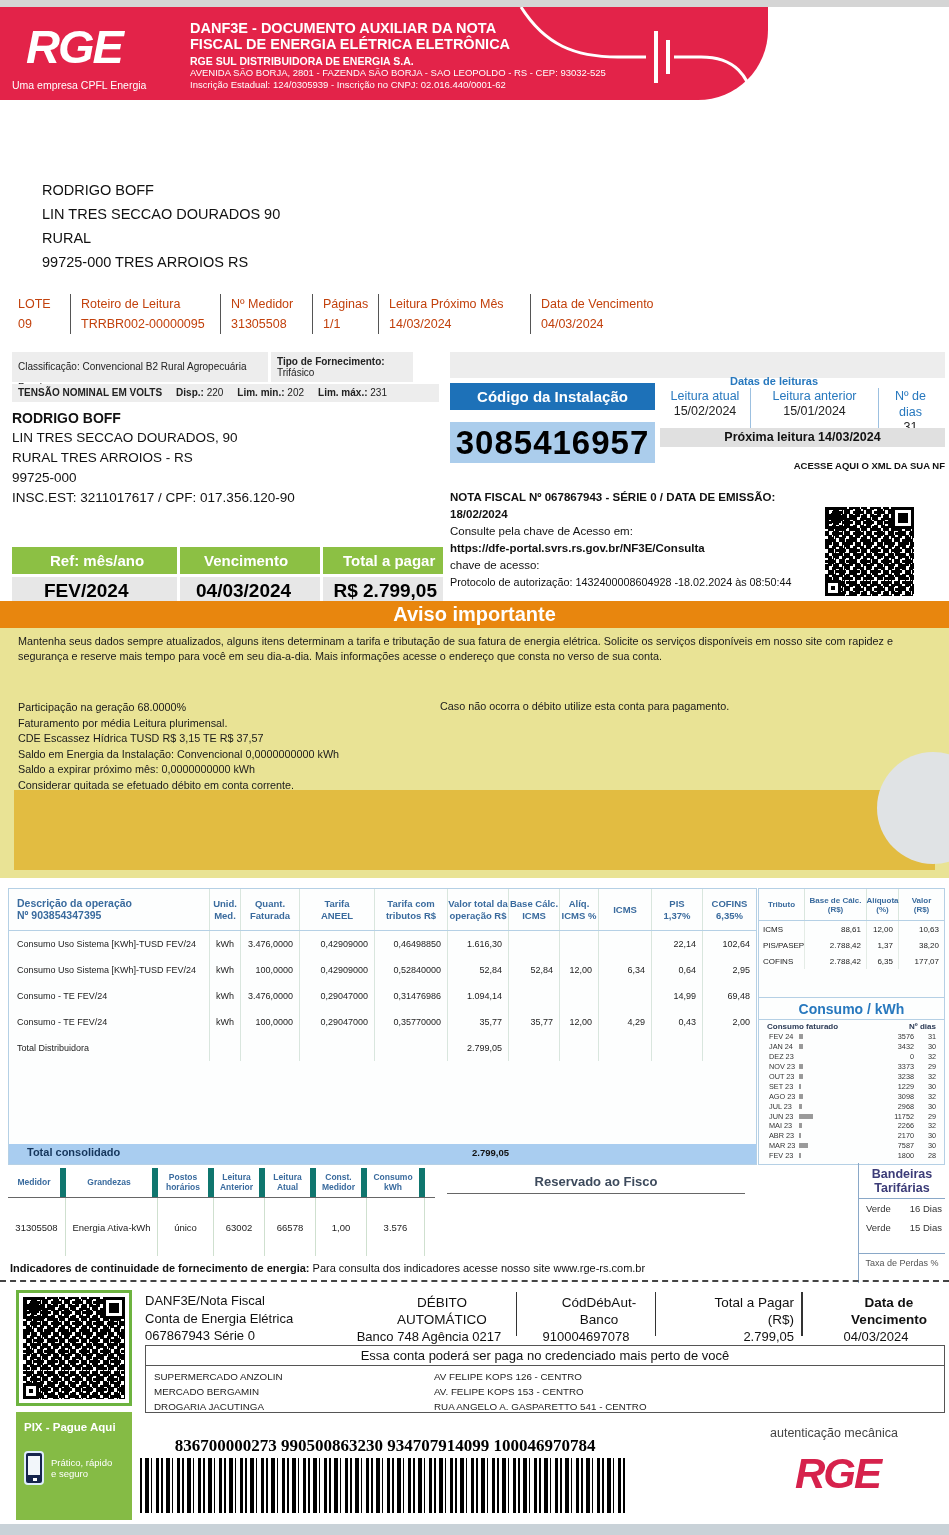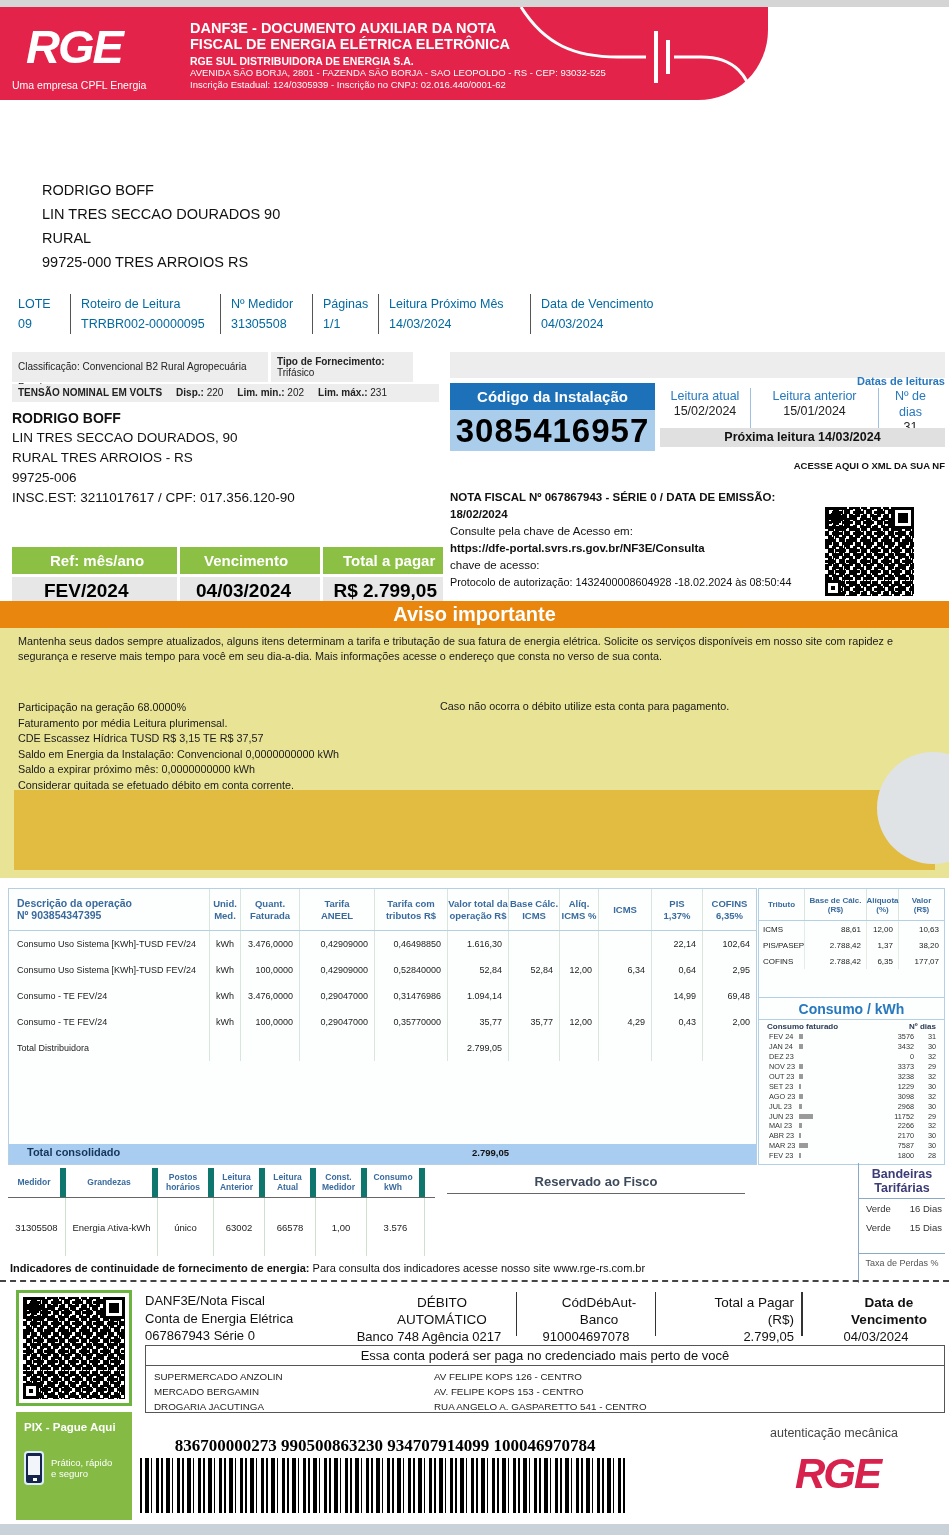--- a/index.html
+++ b/index.html
@@ -16,21 +16,21 @@
   .hdr-text { position:absolute; left:190px; top:13px; width:430px; }
   .hdr-title { font-size:14.5px; font-weight:bold; line-height:16px; }
   .hdr-company { font-size:10.5px; font-weight:bold; margin-top:3px; }
   .hdr-small { font-size:9.5px; line-height:12px; }
   .motif { position:absolute; right:0; top:0; }
 
   
   .recipient { position:absolute; left:42px; top:178px; font-size:14.5px; line-height:24px; color:#111; }
 
   
-  .info-bar { position:absolute; left:12px; top:294px; display:flex; color:#0369a1; }
+  .info-bar { position:absolute; left:12px; top:294px; display:flex; color:#c2410c; }
   .info-field { padding:0 0 0 10px; border-left:1.5px solid #555; }
   .info-field:first-child { border-left:none; padding-left:6px; }
   .if-label { font-size:12.5px; line-height:20px; display:block; }
   .if-value { font-size:12.5px; line-height:20px; display:block; }
 
   
   .class-row1 { position:absolute; left:12px; top:352px; width:427px; display:flex; gap:3px; }
   .class-cell { background:#ededed; font-size:10px; color:#222; padding:4px 6px; }
   .class-left { width:256px; height:30px; line-height:21px; }
   .class-right { width:142px; height:30px; line-height:11px; }
@@ -38,24 +38,24 @@
   .class-row2 { position:absolute; left:12px; top:384px; width:427px; height:18px; background:#ededed; font-size:10px; color:#222; padding:3px 6px; display:flex; gap:14px; }
 
   .gray-box-right { position:absolute; left:450px; top:352px; width:495px; height:26px; background:#ededed; }
 
   
   .svc-address { position:absolute; left:12px; top:408px; font-size:13.5px; line-height:20px; color:#111; }
   .svc-address .name { font-weight:bold; font-size:14px; }
 
   
   .code-header { position:absolute; left:450px; top:383px; width:205px; height:27px; background:#1d71b8; color:#fff; font-weight:bold; font-size:15px; text-align:center; line-height:27px; }
-  .code-value { position:absolute; left:450px; top:410px; width:205px; height:41px; background:#abcdec; color:#000; font-weight:bold; font-size:33px; text-align:center; line-height:41px; letter-spacing:1px; }
+  .code-value { position:absolute; left:450px; top:422px; width:205px; height:41px; background:#abcdec; color:#000; font-weight:bold; font-size:33px; text-align:center; line-height:41px; letter-spacing:1px; }
 
   .dates-block { position:absolute; left:660px; top:375px; width:285px; }
-  .dates-title { text-align:right; padding-left:70px; color:#2778be; font-weight:bold; font-size:11px; }
+  .dates-title { text-align:left; padding-left:70px; color:#2778be; font-weight:bold; font-size:11px; }
   .dates-cols { display:flex; margin-top:1px; }
   .dates-col { padding:0 4px; }
   .dates-col + .dates-col { border-left:1px solid #9cc0e0; }
   .dc-label { color:#2778be; font-size:12.5px; line-height:16px; text-align:center; }
   .dc-value { color:#222; font-size:12.5px; line-height:15px; text-align:center; }
   .next-reading { position:absolute; left:660px; top:428px; width:285px; height:19px; background:#e0e0e0; font-size:12.5px; font-weight:bold; color:#111; text-align:center; line-height:19px; }
   .xml-link { position:absolute; left:660px; top:460px; width:285px; text-align:right; font-size:9.5px; font-weight:bold; color:#111; cursor:pointer; }
 
   
   .invoice-block { position:absolute; left:450px; top:489px; width:372px; font-size:11.5px; line-height:17px; color:#111; }
@@ -253,21 +253,21 @@
     <span><b>Disp.:</b> <span>220</span></span>
     <span><b>Lim. min.:</b> <span>202</span></span>
     <span><b>Lim. máx.:</b> <span>231</span></span>
   </div>
   <div class="gray-box-right"></div>
 
   <div class="svc-address">
     <div class="name">RODRIGO   BOFF</div>
     <div>LIN TRES SECCAO DOURADOS, 90</div>
     <div>RURAL TRES ARROIOS - RS</div>
-    <div>99725-006</div>
+    <div>99725-000</div>
     <div>INSC.EST: 3211017617 / CPF: 017.356.120-90</div>
   </div>
 
   <div class="code-header">Código da Instalação</div>
   <div class="code-value">3085416957</div>
 
   <div class="dates-block">
     <div class="dates-title">Datas de leituras</div>
     <div class="dates-cols">
       <div class="dates-col" style="width:90px">

